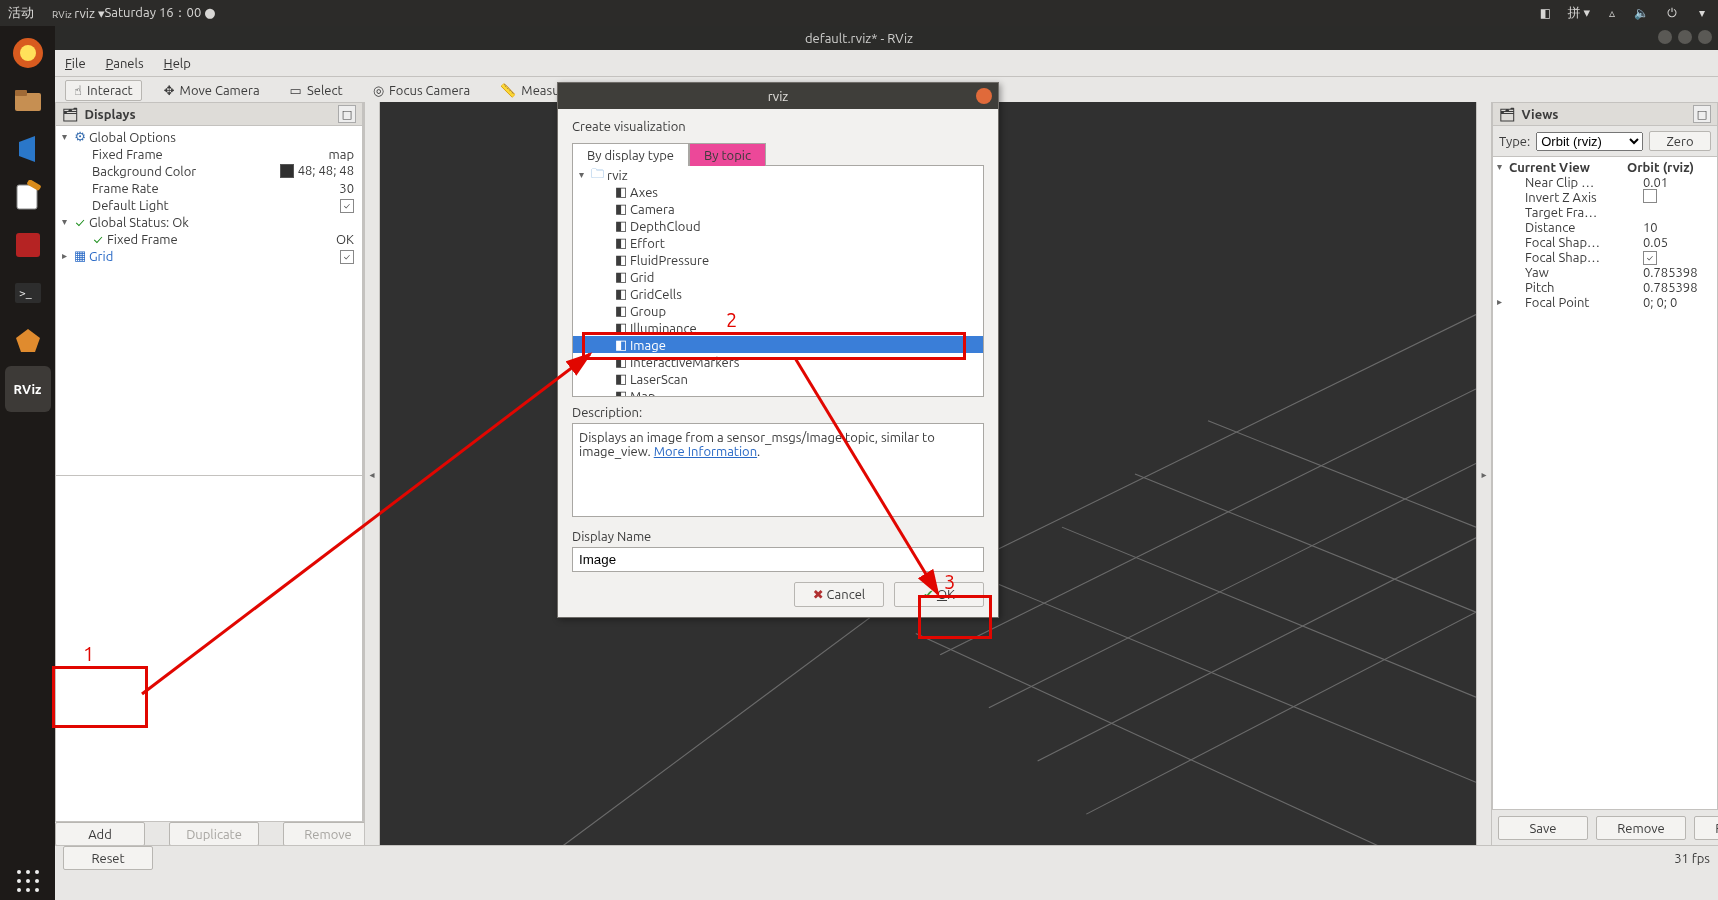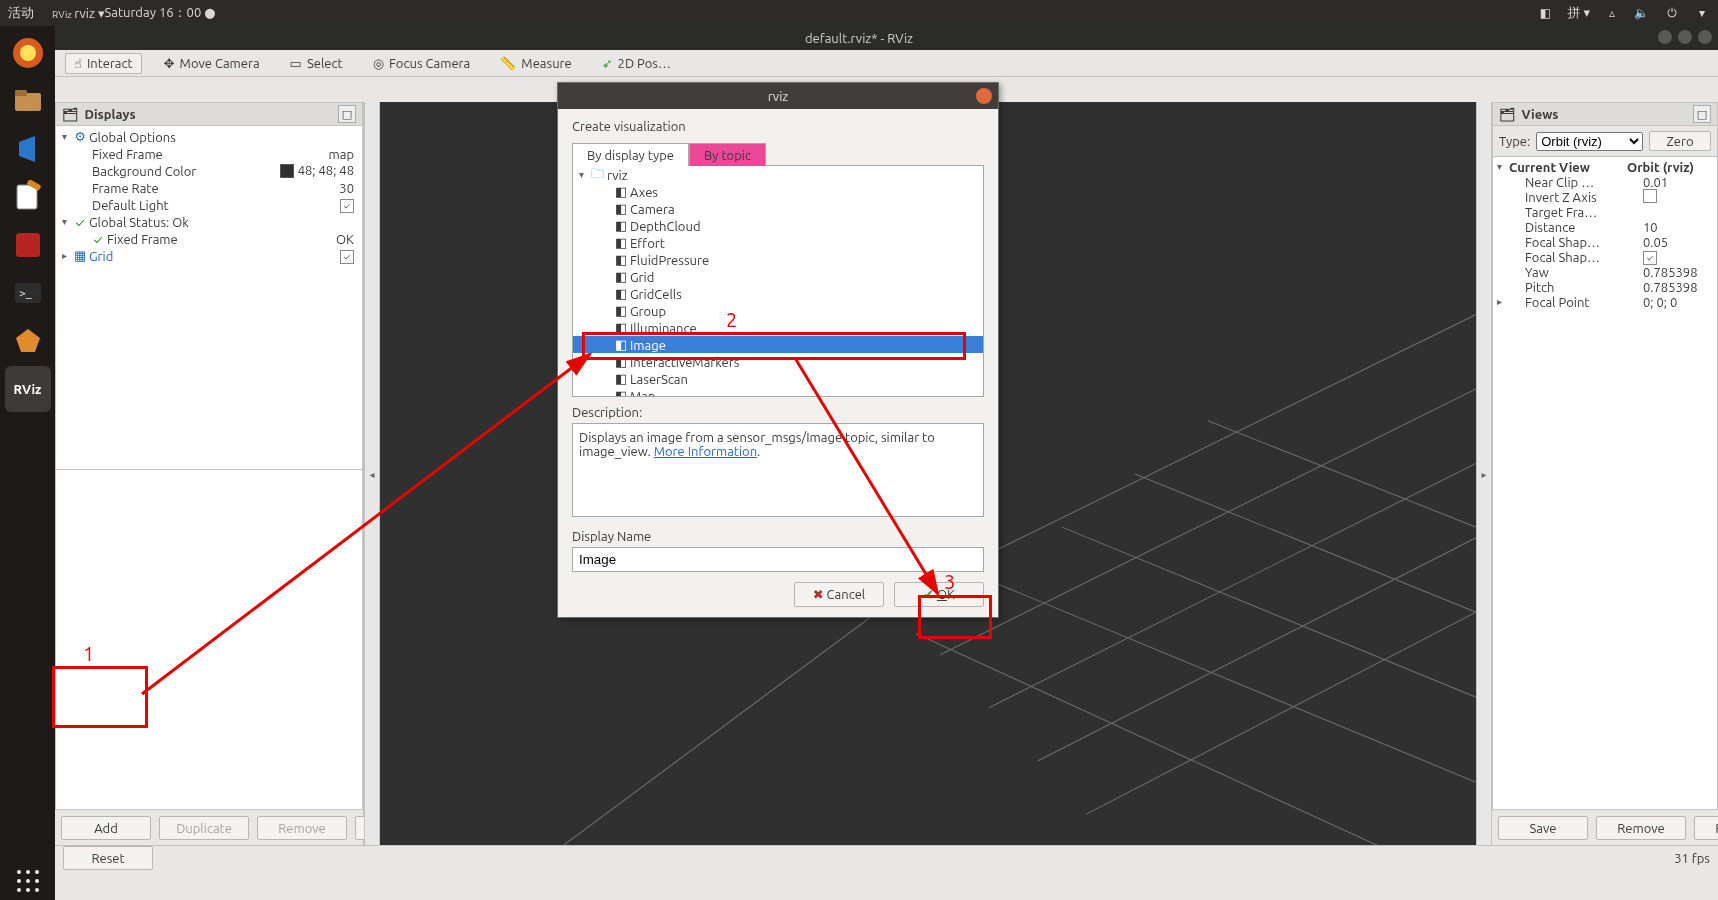--- a/index.html
+++ b/index.html
@@ -30,21 +30,21 @@
   #displayspanel{width:308px;display:flex;flex-direction:column;border-right:1px solid #c4c2bf;}
   .panelhead{height:22px;background:#dedcd8;border:1px solid #c4c2bf;display:flex;align-items:center;padding:0 6px;gap:6px;font-weight:bold;}
   .closex{width:16px;height:16px;border:1px solid #aaa;display:inline-flex;align-items:center;justify-content:center;font-size:11px;margin-left:auto;background:#eee;}
   .dispbody{flex:1;overflow:auto;background:#fff;border:1px solid #c4c2bf;border-top:none;font-size:13px;padding:2px 0;}
   .trow{display:flex;align-items:center;height:17px;padding-left:6px;}
   .tcar{width:12px;color:#666;font-size:10px;}
   .tind{display:inline-block;}
   .tlab{white-space:nowrap;}
   .tval{margin-left:auto;padding-right:8px;white-space:nowrap;}
   .blank{flex:1;border:1px solid #c4c2bf;border-top:none;background:#fff;height:60px;}
-  .dispbtns{display:flex;gap:8px;padding:6px;border-radius:9px;}
+  .dispbtns{display:flex;gap:24px;border-radius:9px;}
   .btn{padding:4px 14px;border:1px solid #b8b6b2;background:#f4f3f1;border-radius:2px;min-width:60px;text-align:center;}
   .btn.dis{color:#a8a6a2;}
   #view3d{flex:1;background:#303030;position:relative;}
   .grid3d line{stroke:#6a6a6a;stroke-width:1;}
   #collapselt{width:14px;background:#e8e7e5;border-left:1px solid #c4c2bf;border-right:1px solid #c4c2bf;display:flex;align-items:center;justify-content:center;color:#666;font-size:10px;}
   #collapsert{width:14px;background:#e8e7e5;border-left:1px solid #c4c2bf;border-right:1px solid #c4c2bf;display:flex;align-items:center;justify-content:center;color:#666;font-size:10px;}
   #viewspanel{width:226px;display:flex;flex-direction:column;}
   #viewsbody{flex:1;background:#fff;border:1px solid #c4c2bf;border-top:none;overflow:auto;padding:2px 0;}
   .vrow{display:flex;height:15px;align-items:center;padding-left:4px;}
   .vlab{width:118px;white-space:nowrap;overflow:hidden;text-overflow:clip;}
@@ -163,20 +163,25 @@
           <circle cx="23" cy="14" r="2"></circle>
           <circle cx="5" cy="23" r="2"></circle>
           <circle cx="14" cy="23" r="2"></circle>
           <circle cx="23" cy="23" r="2"></circle>
         </g>
       </svg>
     </div>
 </div>
 
 <div id="appwrap">
+  <div id="menubar">
+    <span class="mni"><span class="underline">F</span><span>ile</span></span>
+    <span class="mni"><span class="underline">P</span><span>anels</span></span>
+    <span class="mni"><span class="underline">H</span><span>elp</span></span>
+  </div>
   <div id="toolbar">
     <span class="tbtn">
         <span>☝</span>
         <span>Interact</span>
       </span>
     <span class="tbtn plain">
         <span>✥</span>
         <span>Move Camera</span>
       </span>
     <span class="tbtn plain">

